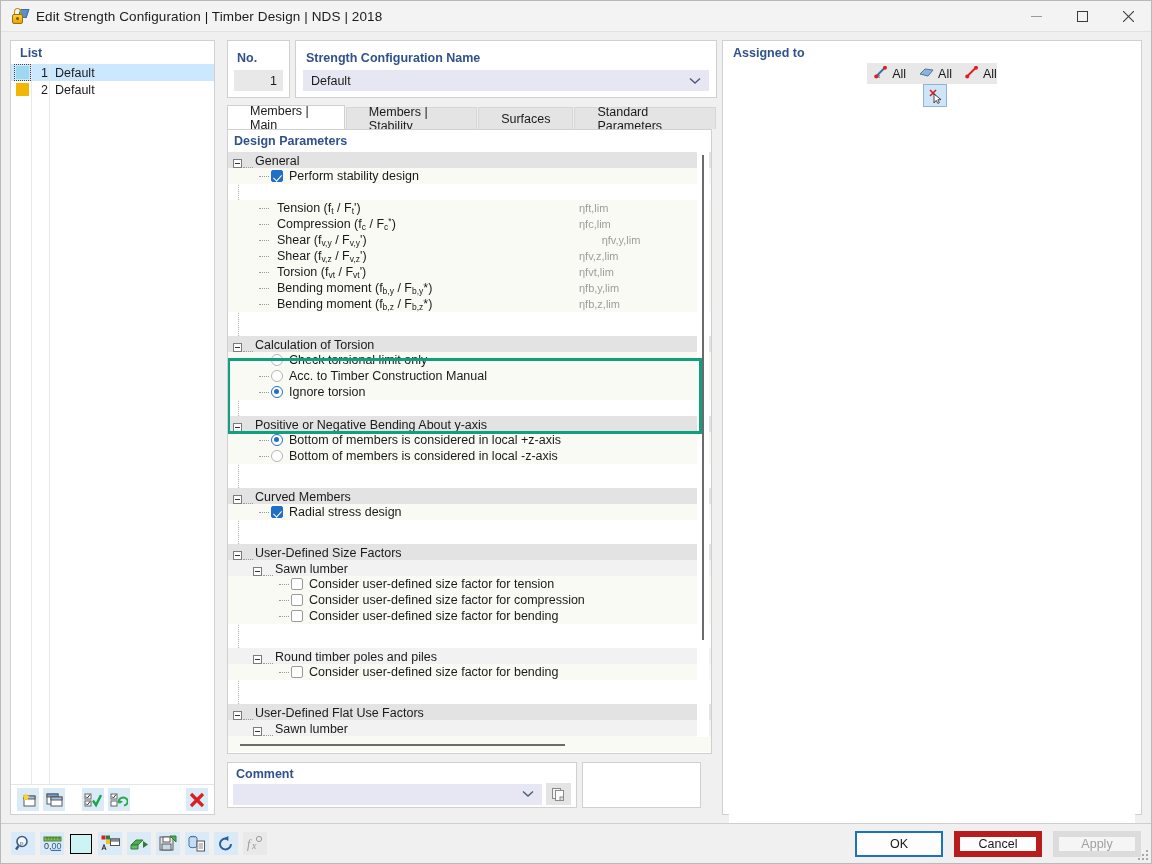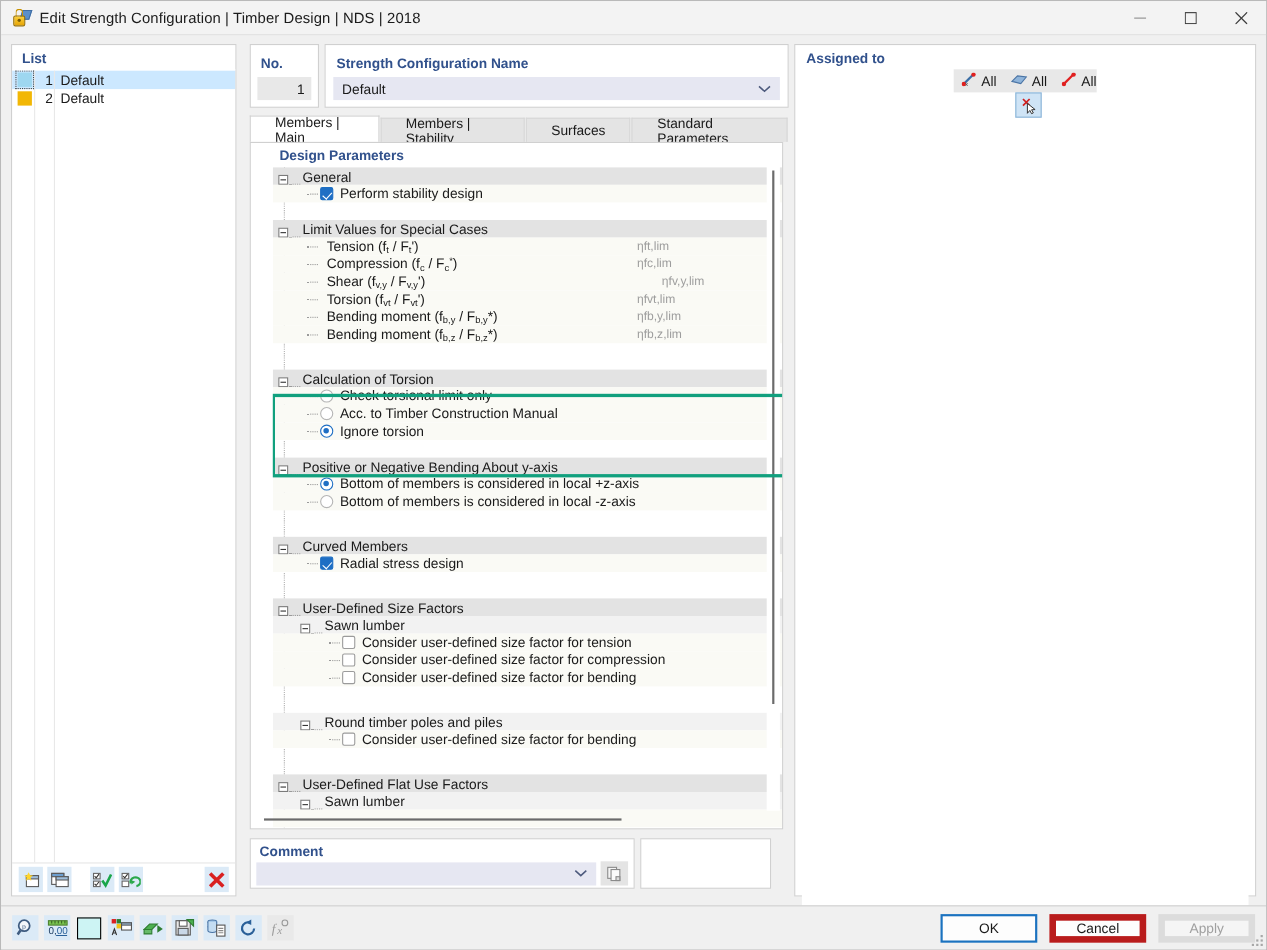--- a/index.html
+++ b/index.html
@@ -444,64 +444,64 @@
             <span>Members | Stability</span>
           </div>
           <div class="tab">
             <span>Surfaces</span>
           </div>
           <div class="tab">
             <span>Standard Parameters</span>
           </div>
         </div>
 
-        <div id="tree-panel" style="width:485px;padding-left:20px;">
+        <div id="tree-panel" style="width:485px;">
           <div id="tree-caption">Design Parameters</div>
           <div id="tree-scroll">
             <div id="tree-inner">
 
               <div class="vdot" style="left:10px; top:0; height:608px;"></div>
 
               <div class="grp-row">
                 <span style="width:5px"></span>
                 <span class="expander"></span>
                 <span class="dotline"></span>
                 <span>General</span>
               </div>
               <div class="item-row">
                 <span style="width:30px"></span>
                   <span class="dotline"></span>
                 <span class="chk checked"></span>
                 <span class="lbl">Perform stability design</span>
               </div>
               <div class="spacer-row"></div>
 
-              <div class="grp-row">
-                <span style="width:5px"></span>
-                <span class="expander"></span>
-                <span class="dotline"></span>
-                <span>Limit Values for Special Cases</span>
-              </div>
               <div class="item-row">
                 <span style="width:30px"></span>
                   <span class="dotline"></span>
                 <span class="lbl">Tension (f<sub>t</sub> / F<sub>t</sub>')</span>
                 <span class="eta-col" style="right:56px;">ηft,lim</span>
               </div>
               <div class="item-row">
                 <span style="width:30px"></span>
                   <span class="dotline"></span>
                 <span class="lbl">Compression (f<sub>c</sub> / F<sub>c</sub><sup>*</sup>)</span>
                 <span class="eta-col" style="right:56px;">ηfc,lim</span>
               </div>
               <div class="item-row">
                 <span style="width:30px"></span>
                   <span class="dotline"></span>
                 <span class="lbl">Shear (f<sub>v,y</sub> / F<sub>v,y</sub>')</span>
                 <span class="eta-col" style="right:52px;text-align:center;">ηfv,y,lim</span>
+              </div>
+              <div class="item-row">
+                <span style="width:30px"></span>
+                  <span class="dotline"></span>
+                <span class="lbl">Shear (f<sub>v,z</sub> / F<sub>v,z</sub>')</span>
+                <span class="eta-col" style="right:56px;">ηfv,z,lim</span>
               </div>
               <div class="item-row">
                 <span style="width:30px"></span>
                   <span class="dotline"></span>
                 <span class="lbl">Torsion (f<sub>vt</sub> / F<sub>vt</sub>')</span>
                 <span class="eta-col" style="right:56px;">ηfvt,lim</span>
               </div>
               <div class="item-row">
                 <span style="width:30px"></span>
                   <span class="dotline"></span>

